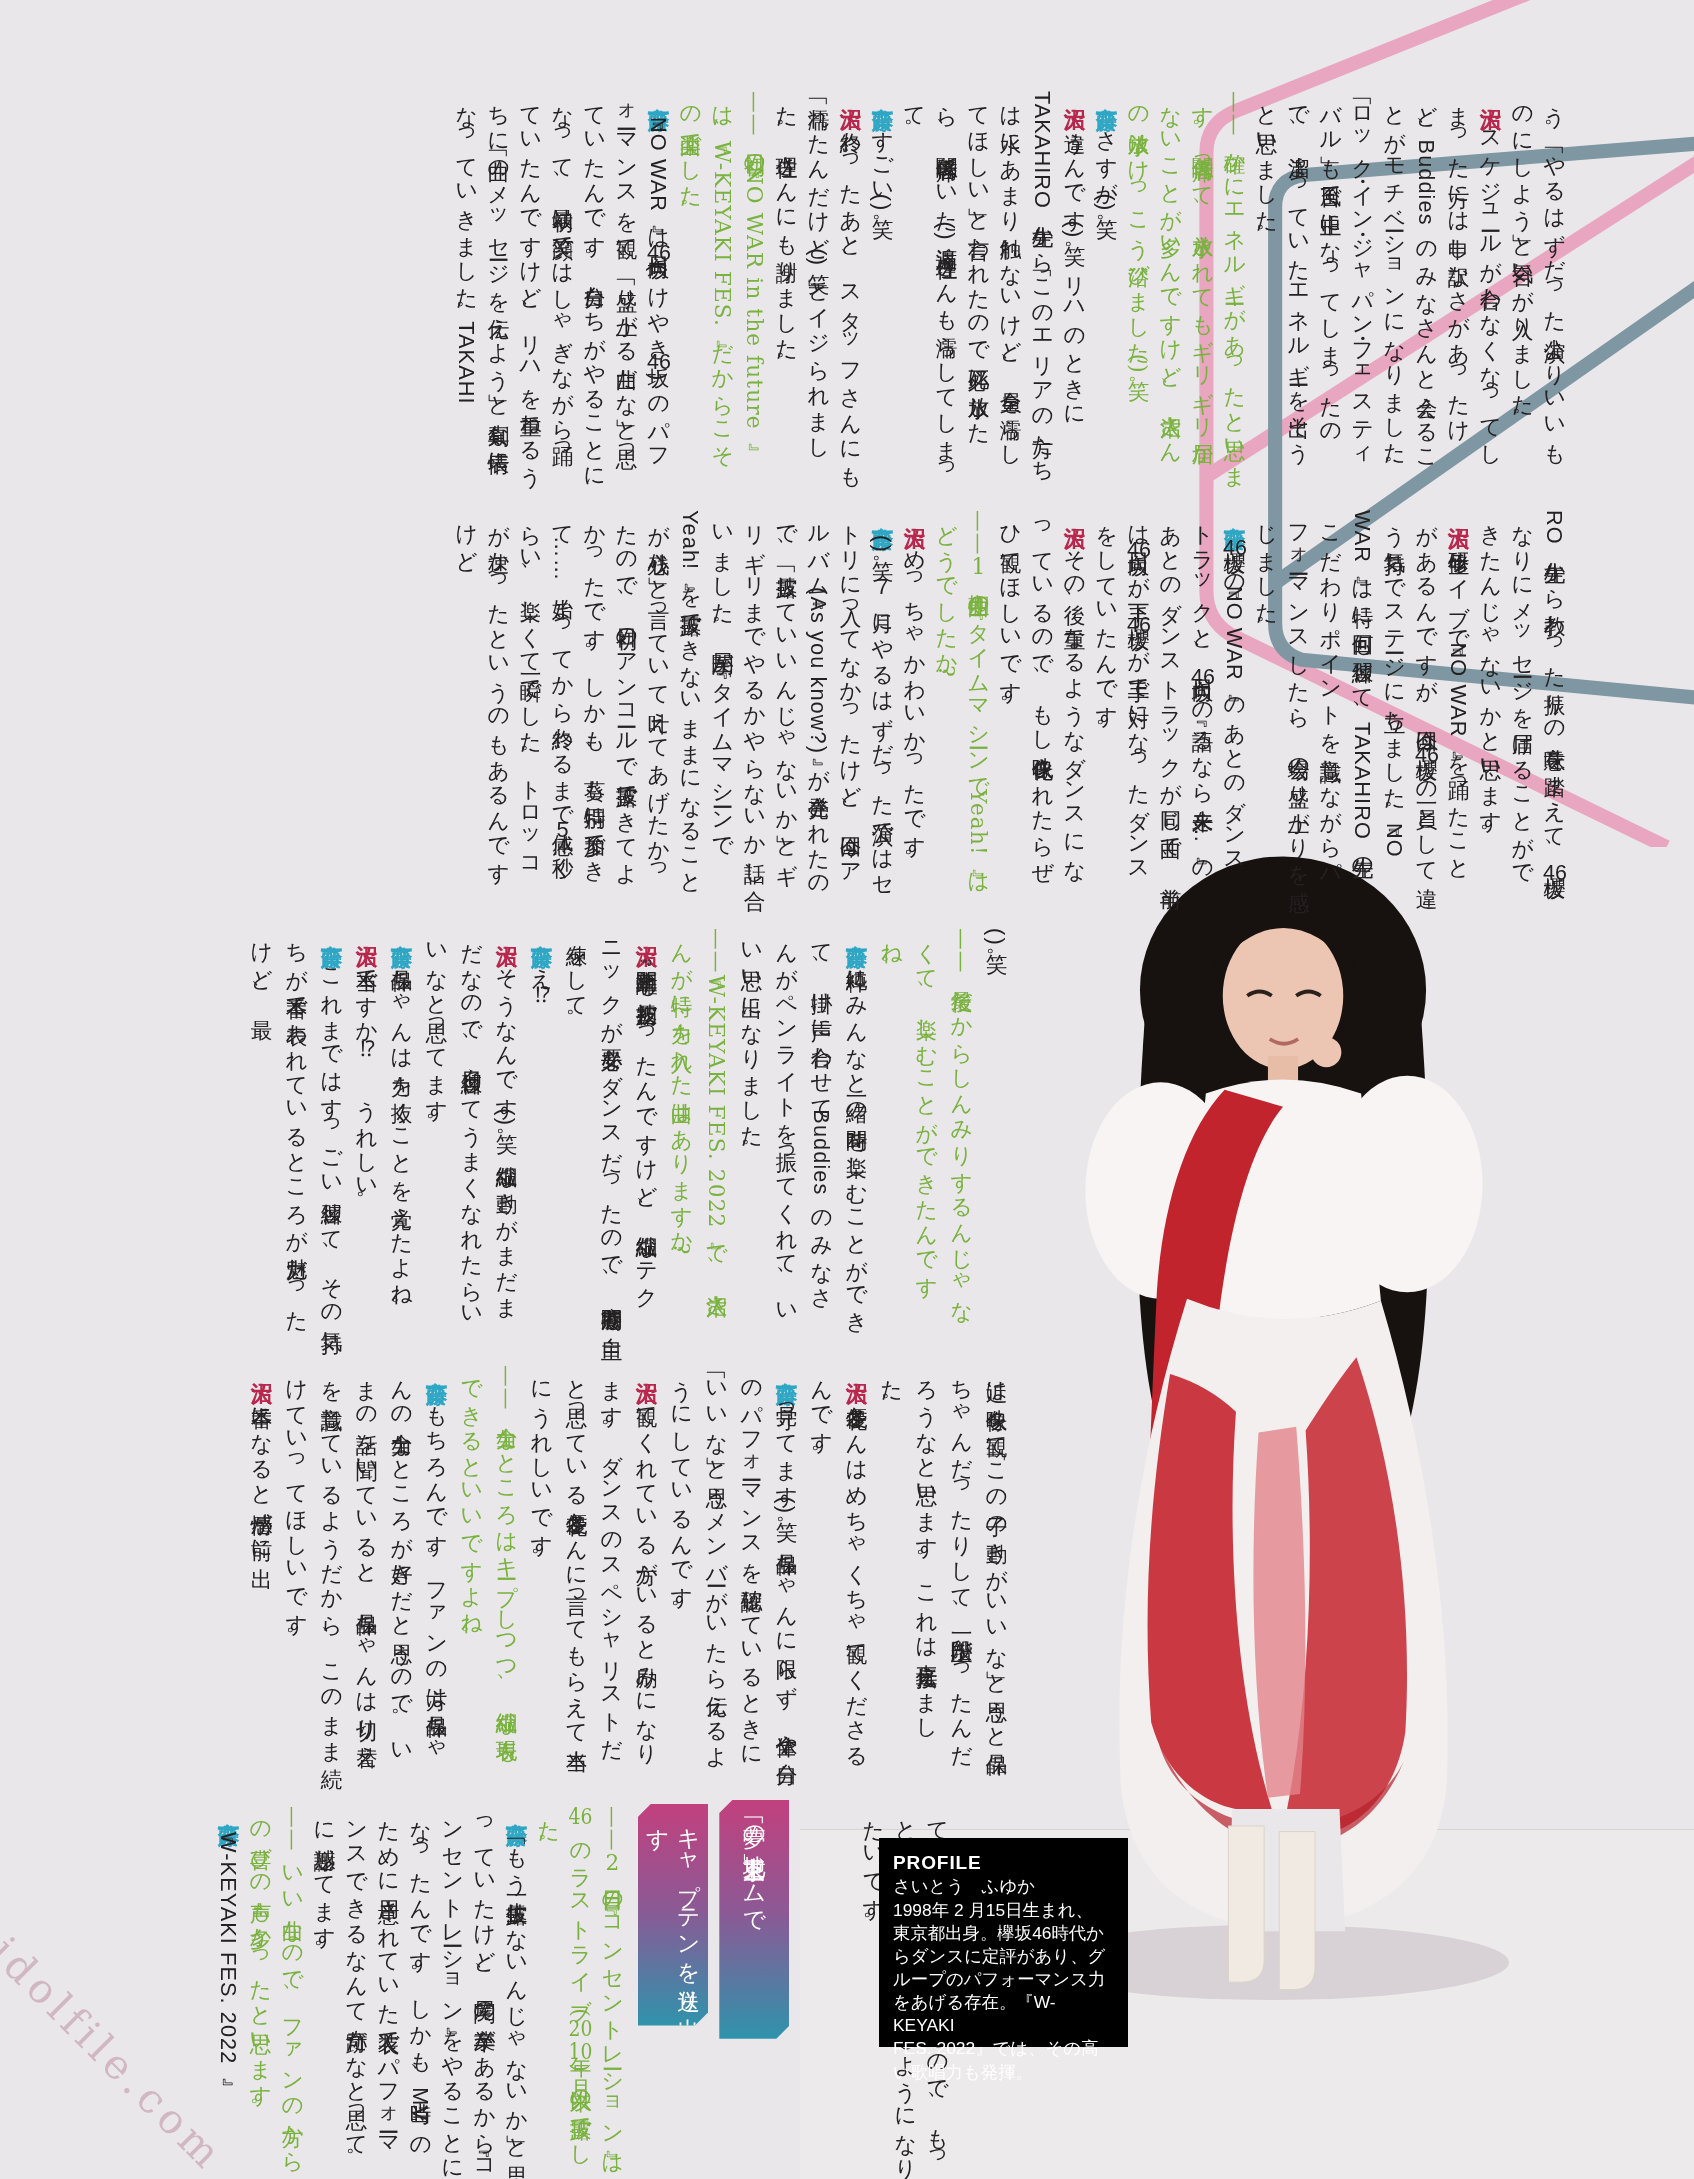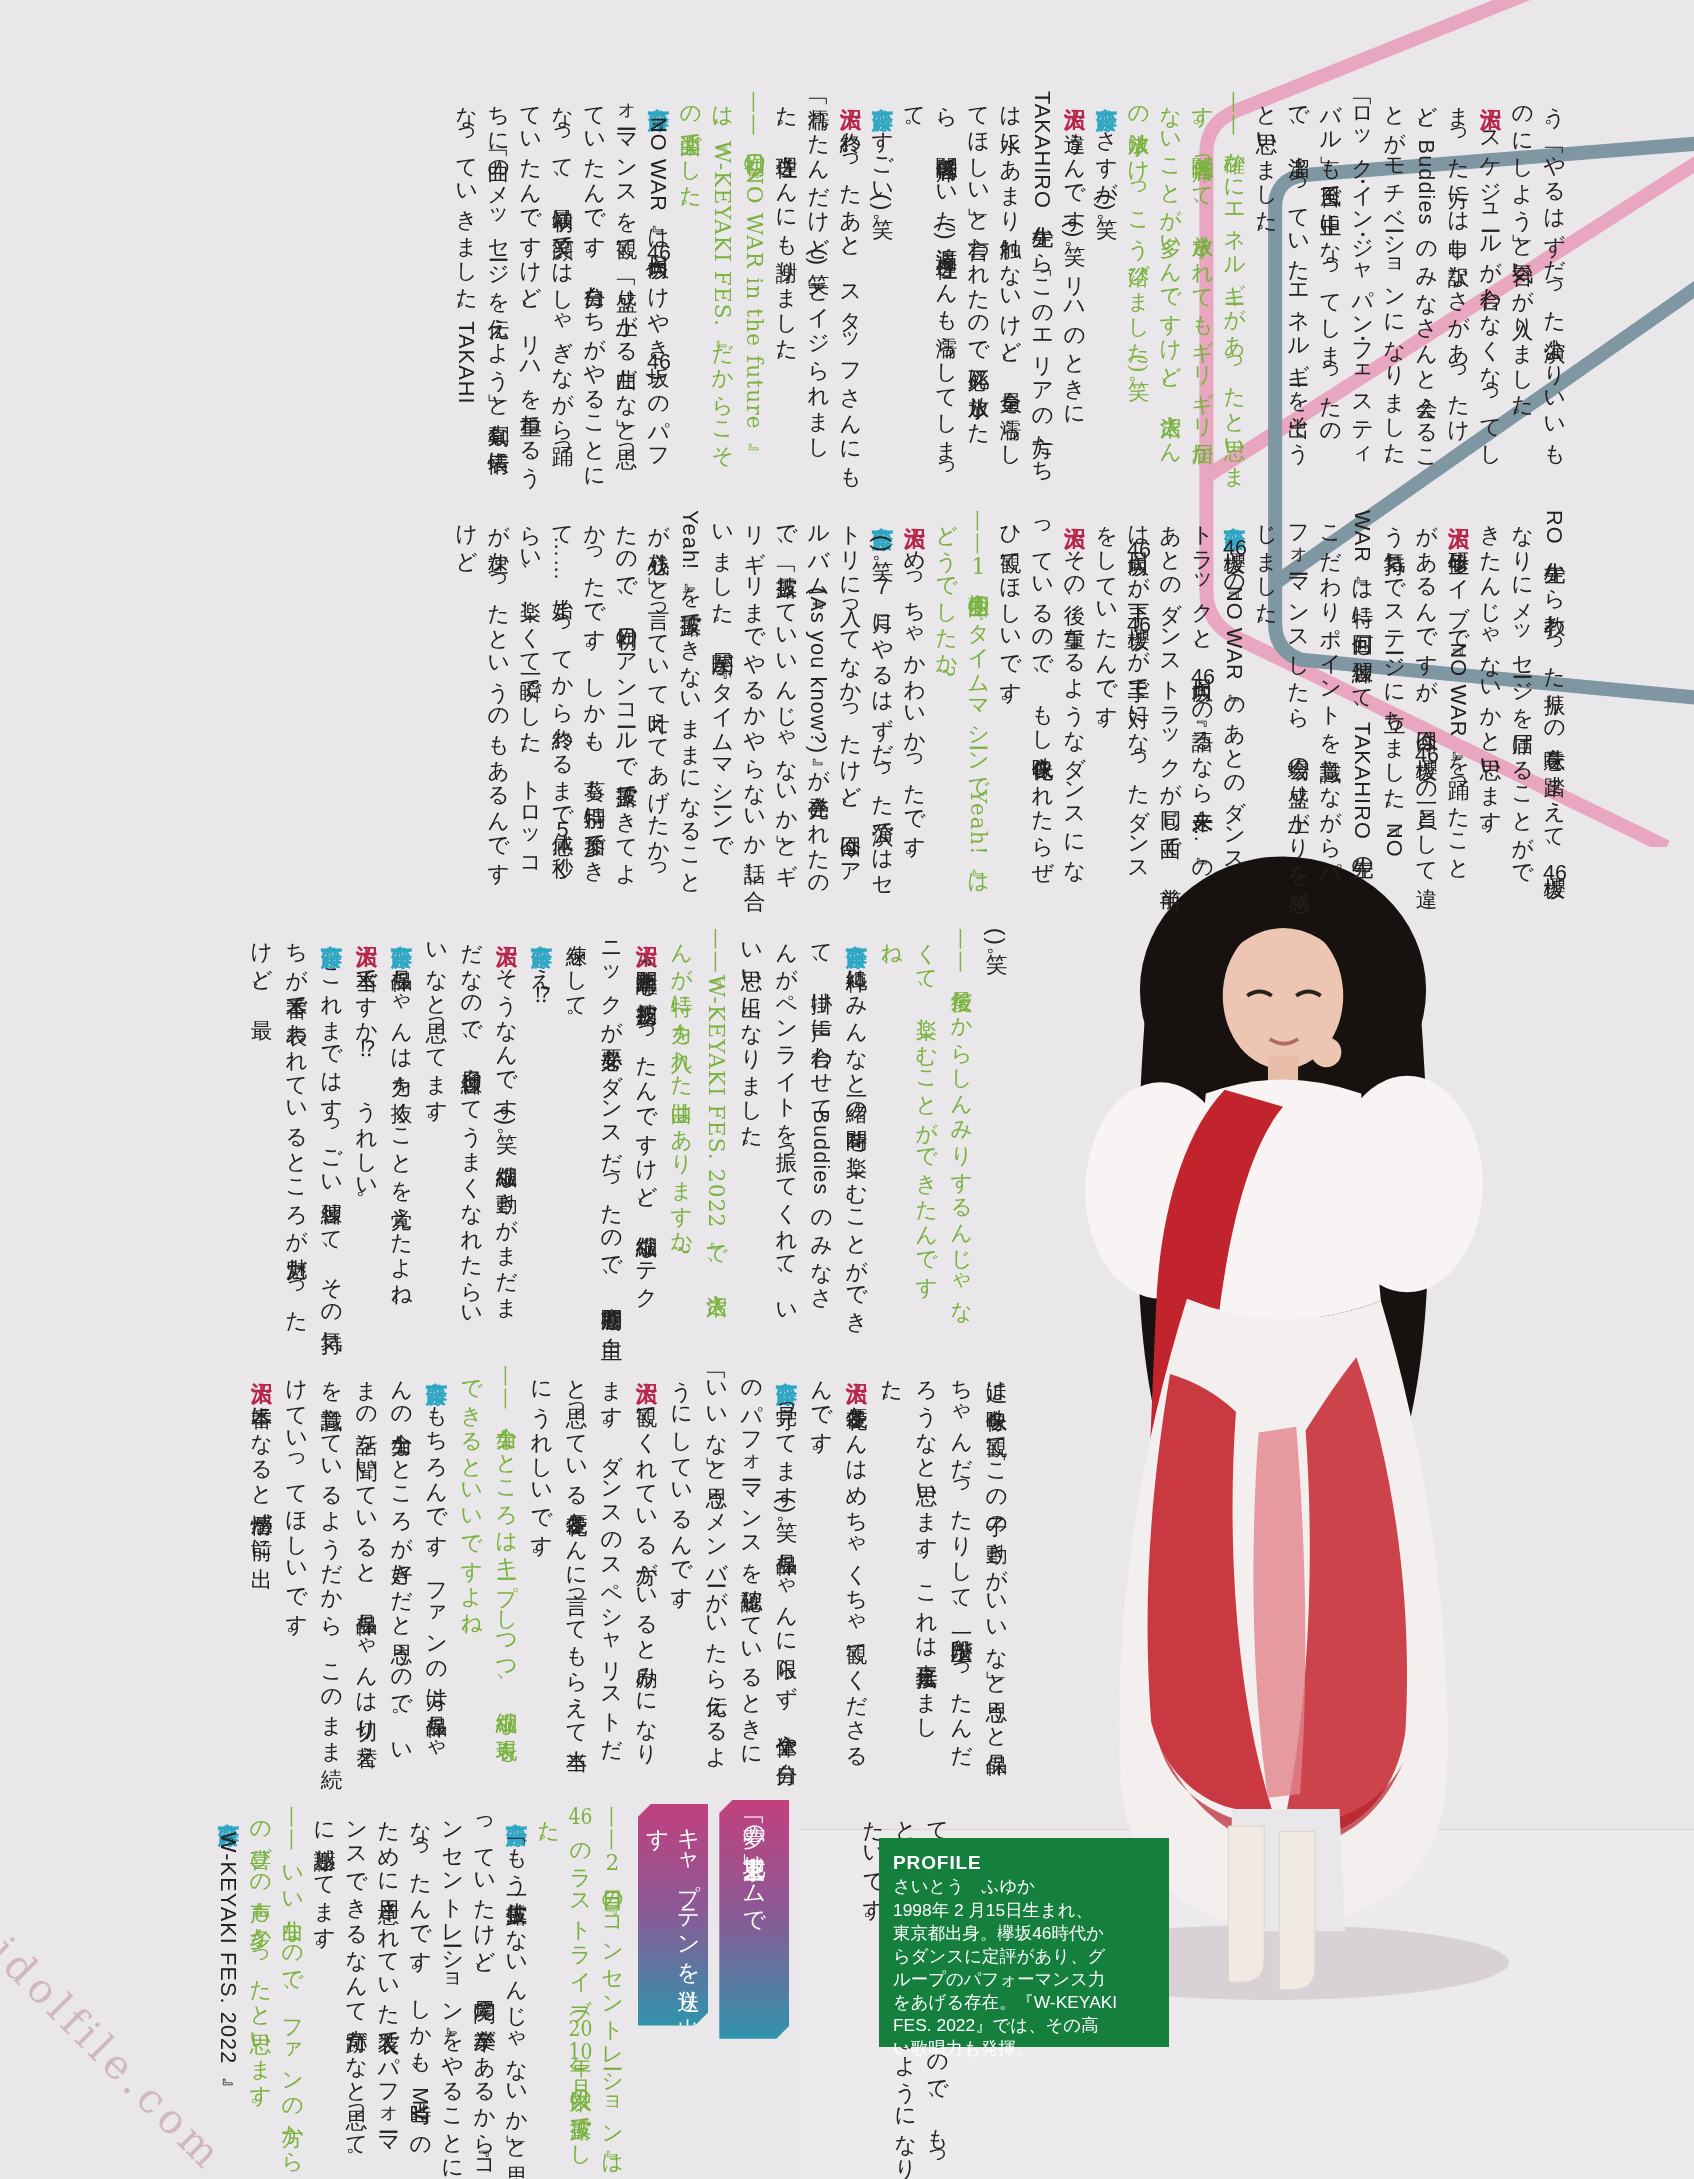--- a/index.html
+++ b/index.html
@@ -21,22 +21,22 @@
   
   .headline{position:absolute;left:638px;top:1800px;z-index:4;display:flex;flex-direction:row-reverse;gap:11.3px;}
   .hbar{writing-mode:vertical-rl;-webkit-writing-mode:vertical-rl;text-orientation:mixed;
         color:#fff;font-size:22.6px;letter-spacing:0.9px;padding:9.4px 7.5px;width:55px;
         display:flex;align-items:center;justify-content:flex-start;
         background:linear-gradient(180deg,#c2407e 0%,#8a5a95 48%,#2f93ac 100%);
         clip-path:polygon(13px 0,100% 0,100% calc(100% - 13px),calc(100% - 13px) 100%,0 100%,0 13px);}
   .hbar.second{height:203px;margin-top:3.8px;}
   .hbar.first{height:220px;}
   
-  .profile{position:absolute;left:879px;top:1838px;width:290px;height:209px;z-index:4;
-           background:#15803d;color:#fff;box-sizing:border-box;padding:12.2px 14px;
+  .profile{position:absolute;left:879px;top:1838px;width:249px;height:209px;z-index:4;
+           background:#000000;color:#fff;box-sizing:border-box;padding:12.2px 14px;
            font-size:17.4px;line-height:1.33;white-space:pre-line;}
   .profile .ttl{font-weight:bold;font-size:19px;letter-spacing:0.9px;}
   
   .wm{position:absolute;left:15px;top:1928px;z-index:5;font-family:"DejaVu Serif",serif;
       font-size:41px;letter-spacing:5.6px;color:rgba(186,143,158,.55);
       transform:rotate(45deg);transform-origin:0 0;}
   .photo{position:absolute;left:829px;top:847px;z-index:2;}
 </style>
 </head>
 <body>

